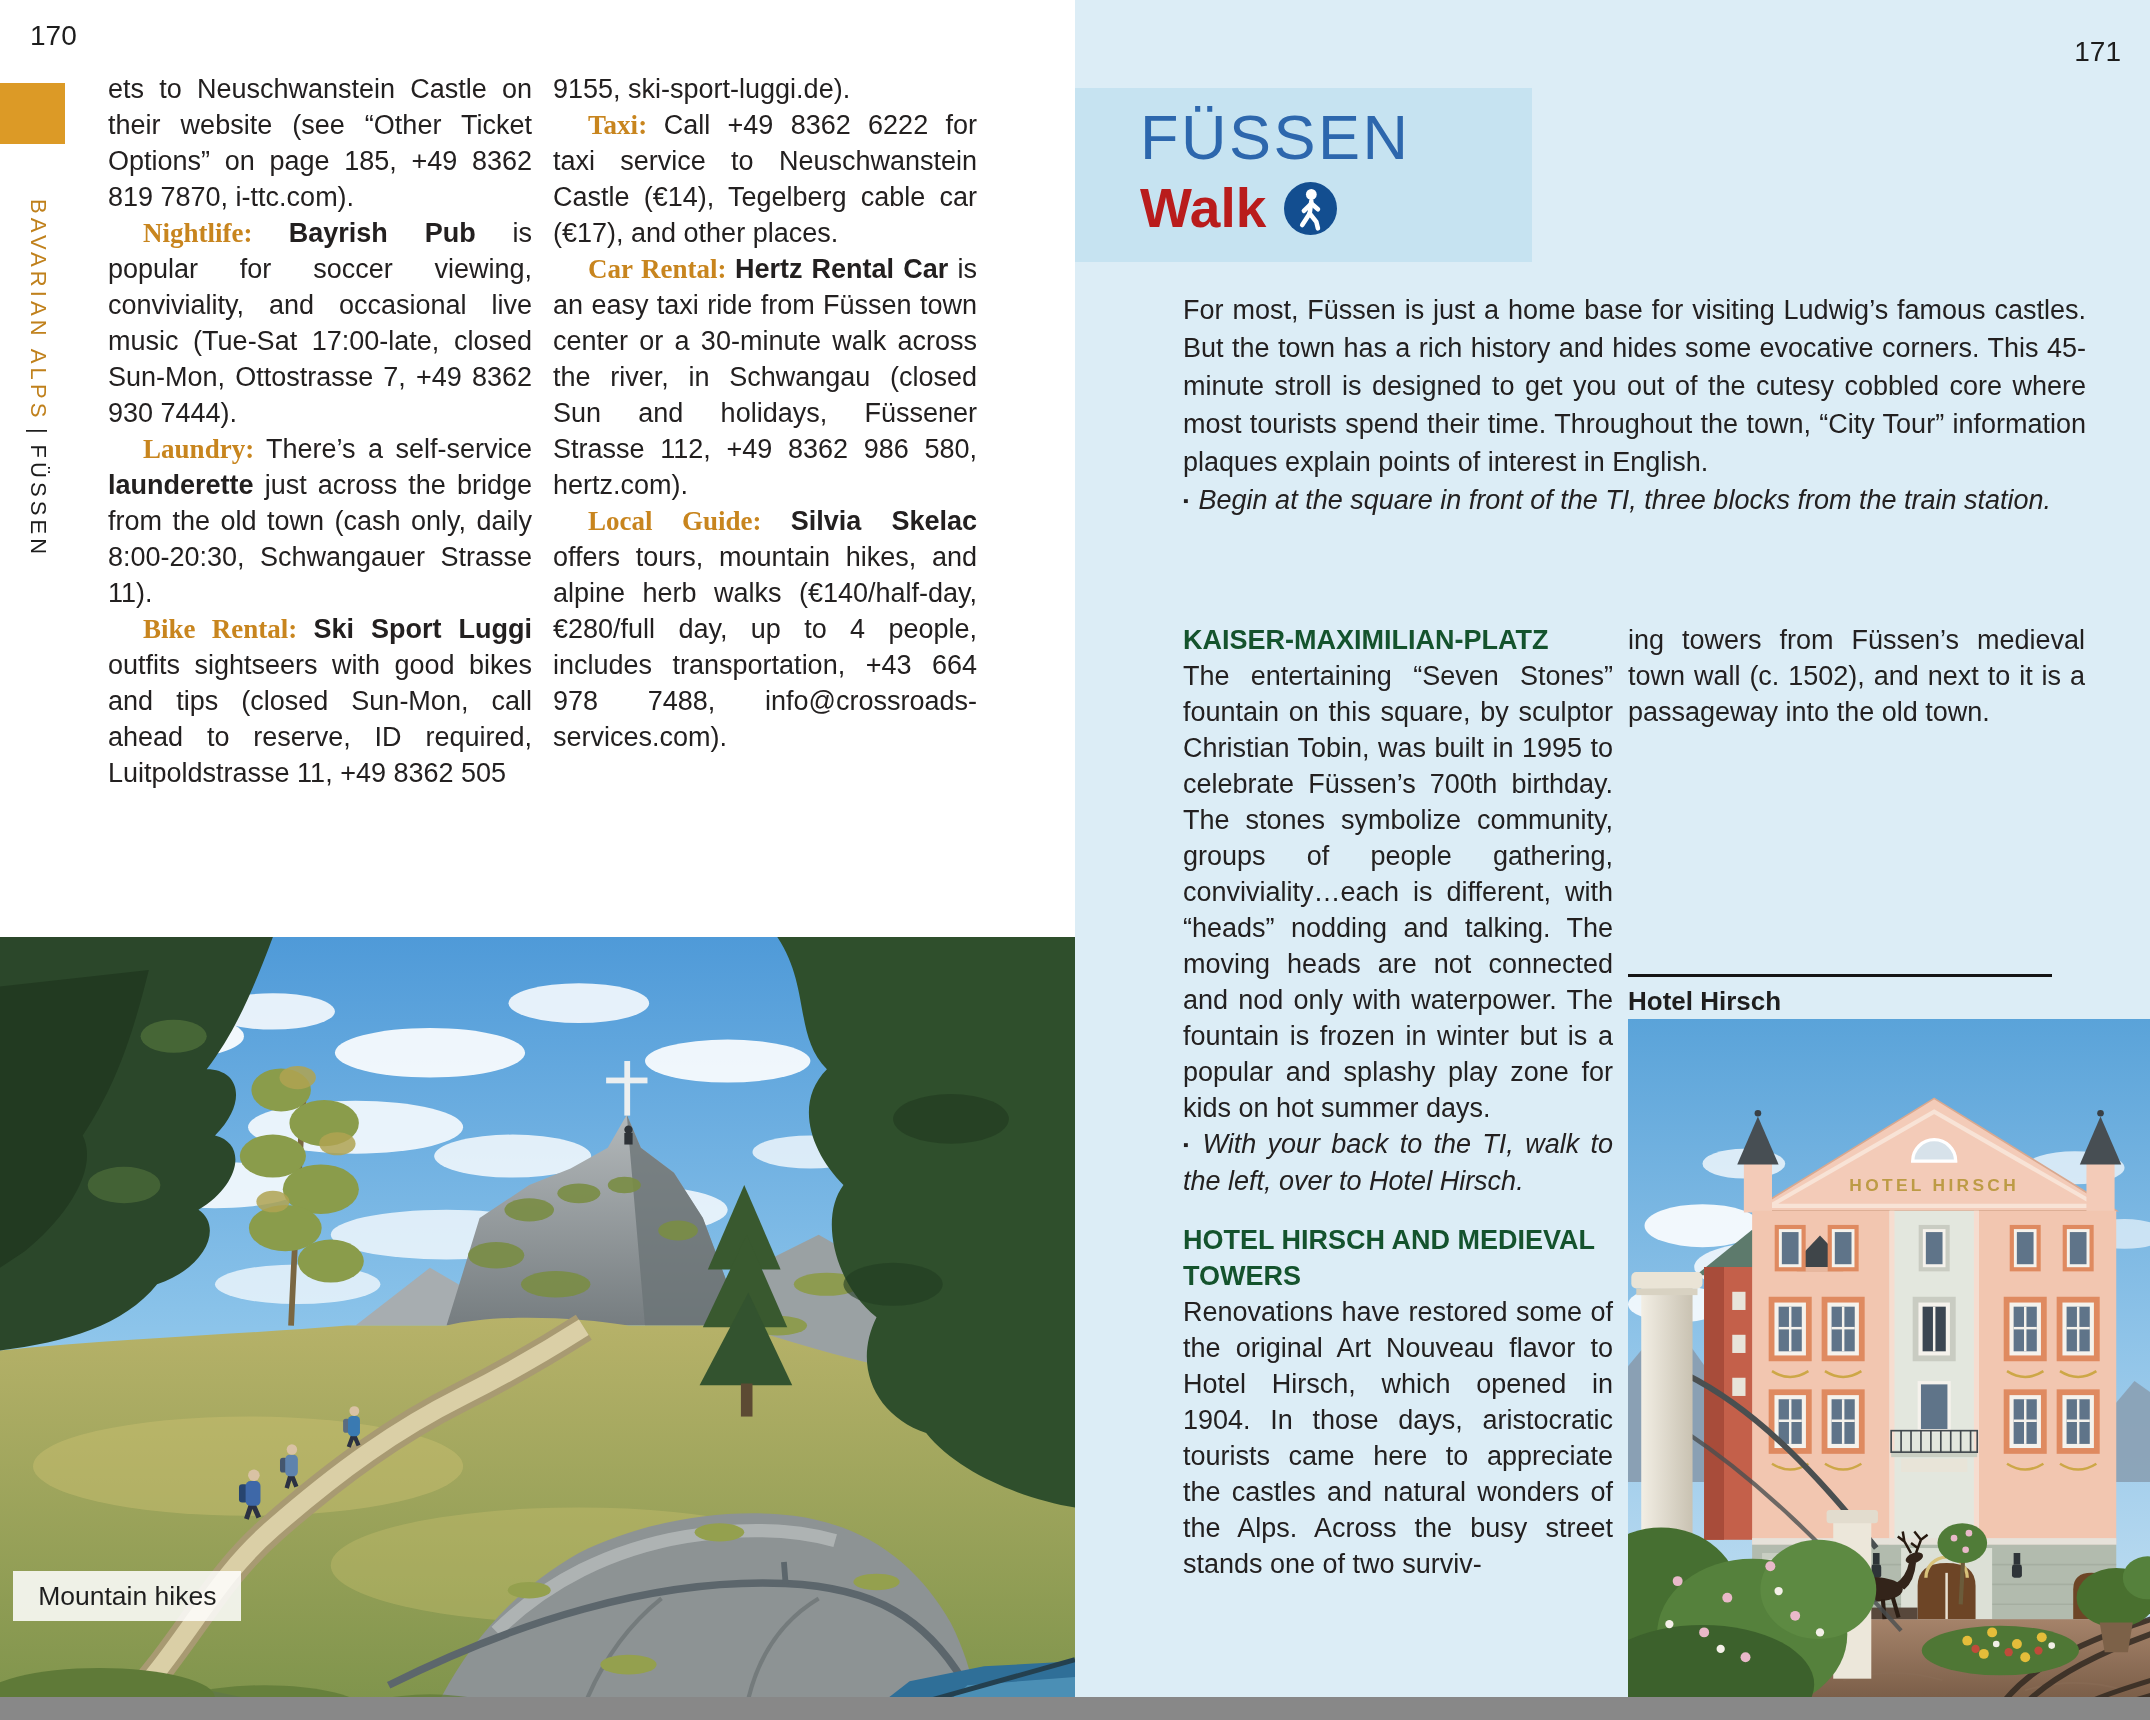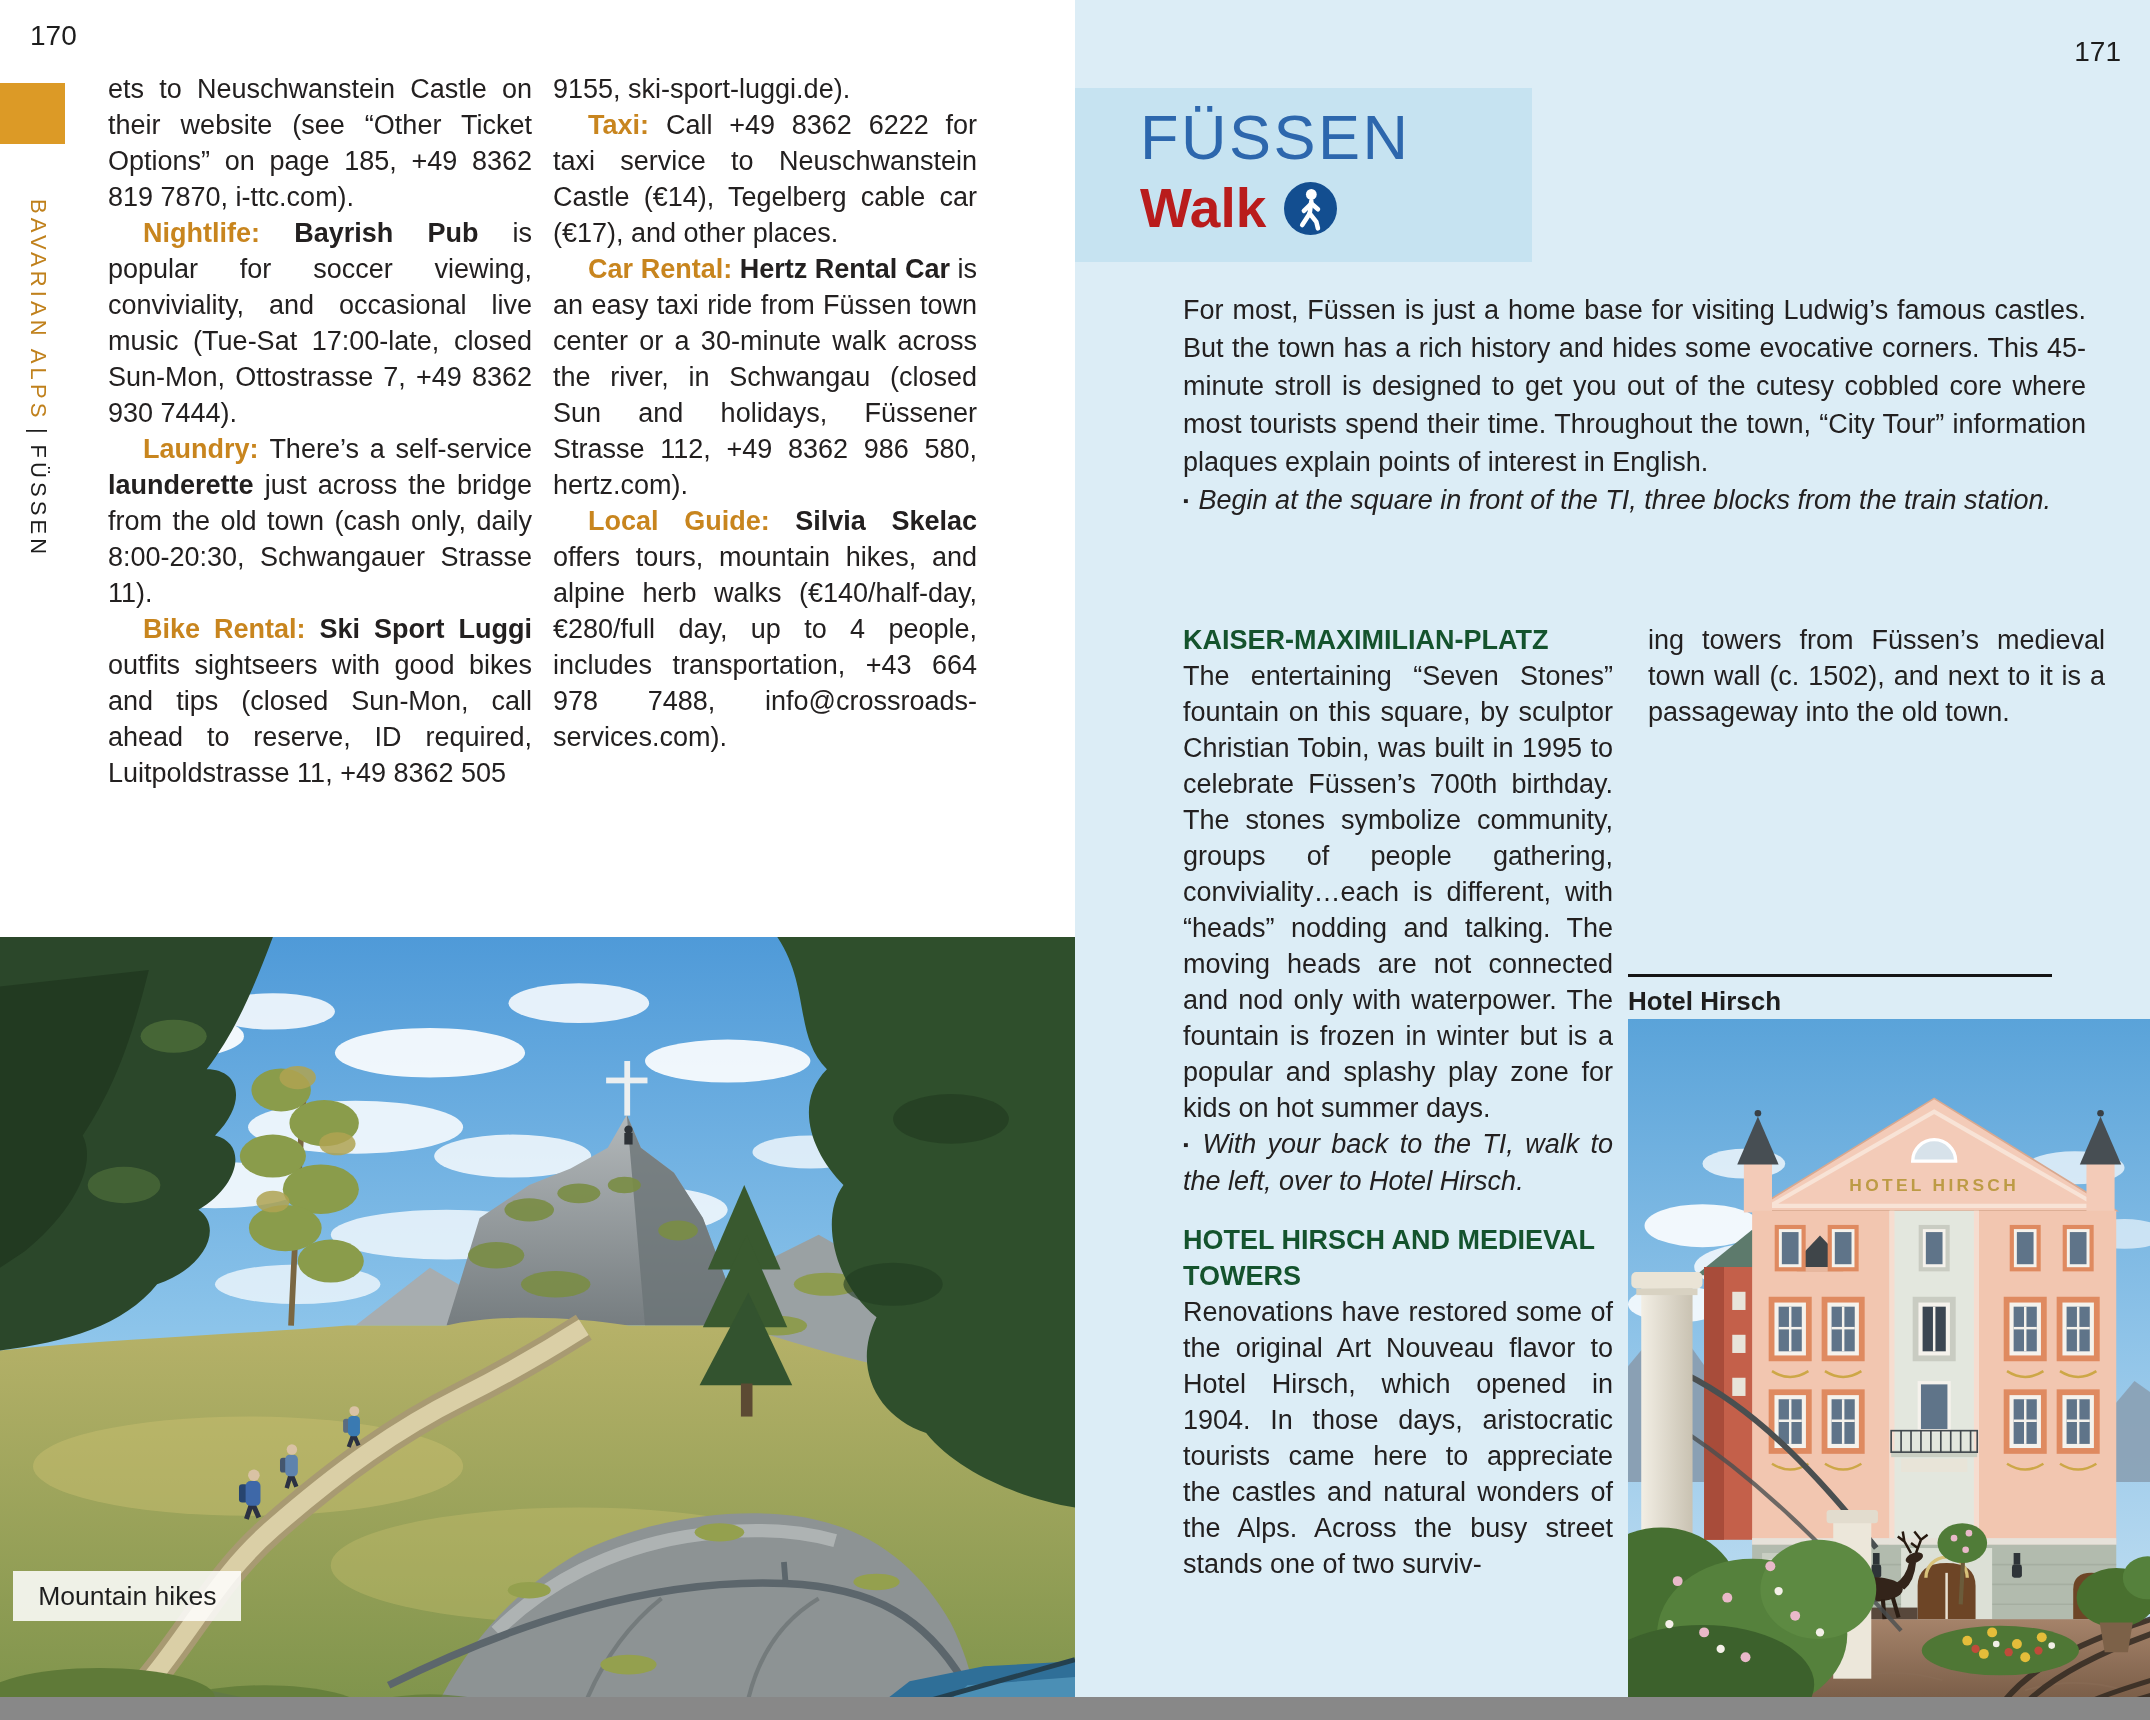--- a/index.html
+++ b/index.html
@@ -18,42 +18,42 @@
   }
   .sidebar-vert .sec{color:#c0811c;}
   .sidebar-vert .sep{color:#1d1d1d;padding:0 6.6px;}
   .text-col{position:absolute;font-size:27px;line-height:36px;text-align:justify;color:#232020;}
   .col-l1{left:108px;top:71px;width:424px;}
   .col-l2{left:553px;top:71px;width:424px;}
   .para{margin:0;}
   .para.indent{text-indent:1.3em;}
   .para-heading{color:#14532d;font-weight:bold;text-align:left;margin-top:23px;text-indent:0;}
   .para-heading:first-child{margin-top:0;}
-  .seg-label{color:#c8851e;font-weight:bold;}
+  .seg-label{color:#c8851e;font-weight:bold;font-family:Liberation Serif, serif;}
   .seg-bold{font-weight:bold;}
   .seg-italic{font-style:italic;}
   .para.bullet{text-indent:0;text-align:justify;}
   .bullet-marker{font-size:15.7px;vertical-align:3.3px;margin-right:10px;font-style:normal;}
   
   .photo{position:absolute;overflow:hidden;}
   .photo svg{display:block;width:100%;height:100%;}
   .mountain-photo{left:0;top:937px;width:1075px;height:783px;}
   .photo-caption-overlay{
     position:absolute;left:13.2px;top:634px;background:rgba(255,255,255,0.86);
     padding:11.6px 25px;font-size:26.5px;font-weight:normal;color:#1e1e1e;line-height:1;
   }
   
   .right-bg{position:absolute;left:1075px;top:0;width:1075px;height:1721px;background:#dcedf6;}
   .walk-header{position:absolute;left:1075px;top:88px;width:457px;height:174px;background:#c6e3f1;}
   .hdr-title{position:absolute;left:65px;top:18px;font-size:63px;letter-spacing:2.5px;color:#2d67ad;font-weight:400;line-height:1;}
   .hdr-sub{position:absolute;left:65px;top:93px;display:flex;align-items:center;gap:18px;}
   .hdr-sub .walk-word{font-size:55px;font-weight:bold;color:#b91c1c;line-height:1;}
   .intro-block{position:absolute;left:1183px;top:291px;width:903px;font-size:27px;line-height:38px;text-align:justify;color:#232020;}
   .col-r1{left:1183px;top:622px;width:430px;}
-  .col-r2{left:1628px;top:622px;width:457px;margin-left:20px;}
+  .col-r2{left:1628px;top:622px;width:457px;}
   .caption-rule{position:absolute;left:1628px;top:974px;width:424px;height:2.5px;background:#141414;}
   .hotel-caption{position:absolute;left:1628px;top:986px;font-size:26px;font-weight:bold;color:#1e1e1e;}
   .hotel-photo{left:1628px;top:1019px;width:523px;height:701px;}
   .walk-icon{display:block;}
 </style>
 </head>
 <body>
 
 <div class="spread">
 

